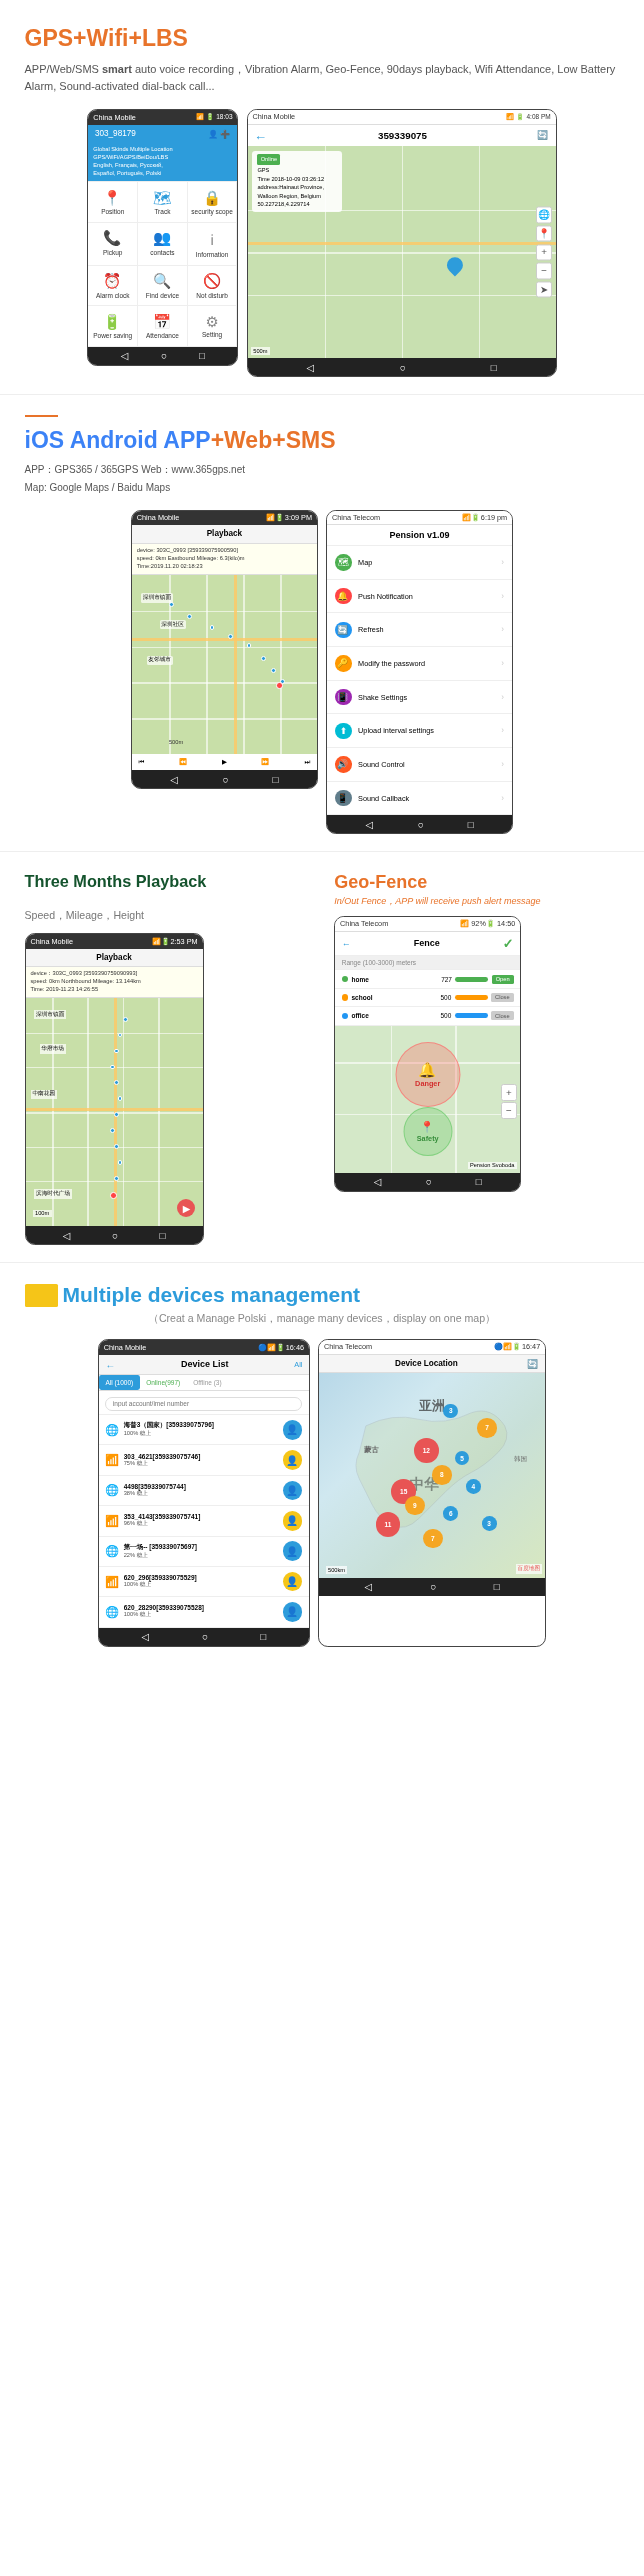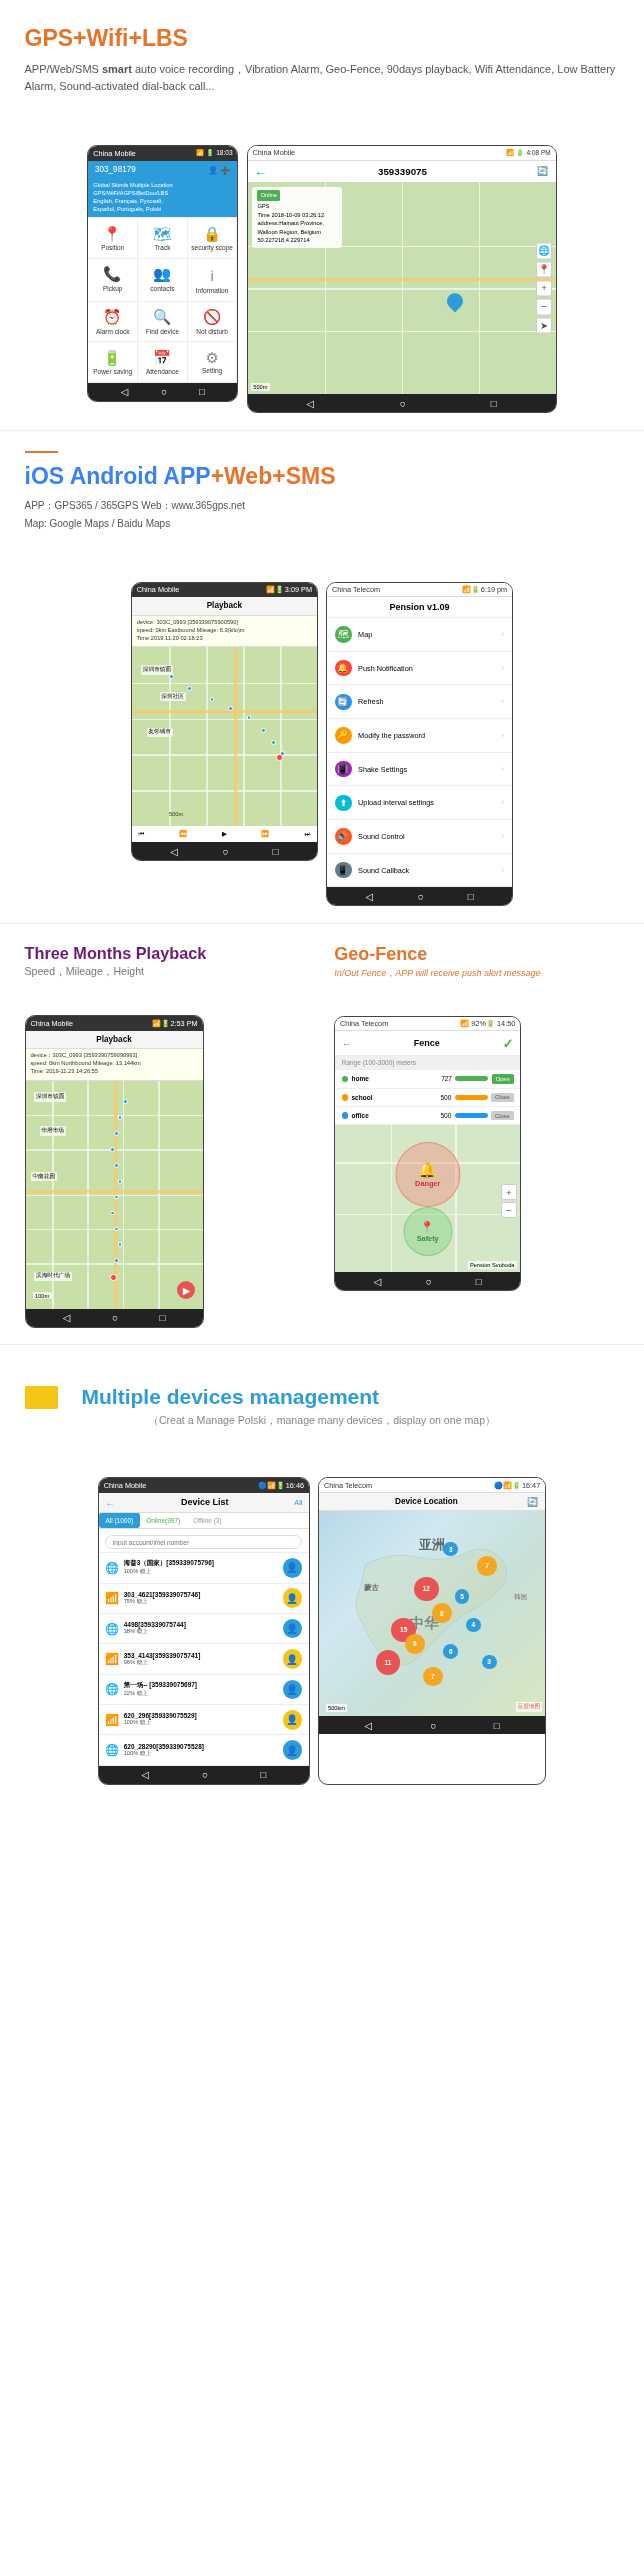--- a/index.html
+++ b/index.html
@@ -40,21 +40,20 @@
       gap: 8.2px;
       justify-content: center;
       align-items: flex-start;
     }
     .phone-mockup {
       border: 1.6px solid #444;
       border-radius: 9.8px;
       overflow: hidden;
       background: #fff;
       width: 151px;
-      margin-top: 36px;
     }
     .phone-top-bar {
       background: #333;
       color: #fff;
       font-size: 7.3px;
       padding: 2.4px 4.9px;
       display: flex;
       justify-content: space-between;
       align-items: center;
       height: 14.7px;
@@ -304,22 +303,22 @@
       flex: 1;
       padding-right: 12.2px;
     }
     .feature-right {
       flex: 1;
       padding-left: 12.2px;
     }
     .feature-title {
       font-size: 16.3px;
       font-weight: bold;
-      color: #701a75;
-      margin-bottom: 2px;
+      color: #14532d;
+      margin-bottom: 18px;
     }
     .feature-subtitle {
       font-size: 10.6px;
       color: #777;
       margin-bottom: 9.8px;
     }
     .geo-title {
       font-size: 18px;
       font-weight: bold;
       color: #333;
@@ -412,23 +411,22 @@
     .fence-safety-label { font-size: 7.3px; font-weight: bold; color: #388e3c; }
 
     
     .section-devices {
       padding: 20.4px 24.5px 16.3px 24.5px;
       border-top: 0.8px solid #eee;
     }
     .devices-title-row {
       display: flex;
       align-items: center;
-      gap: 24px;
+      gap: 5px;
       margin-bottom: 4.9px;
-      margin-top: 20px;
     }
     .yellow-block {
       width: 33px; height: 23px;
       background: #f5c518;
       border-radius: 1.6px;
     }
     .devices-title {
       font-size: 21px;
       font-weight: bold;
       color: #333;

